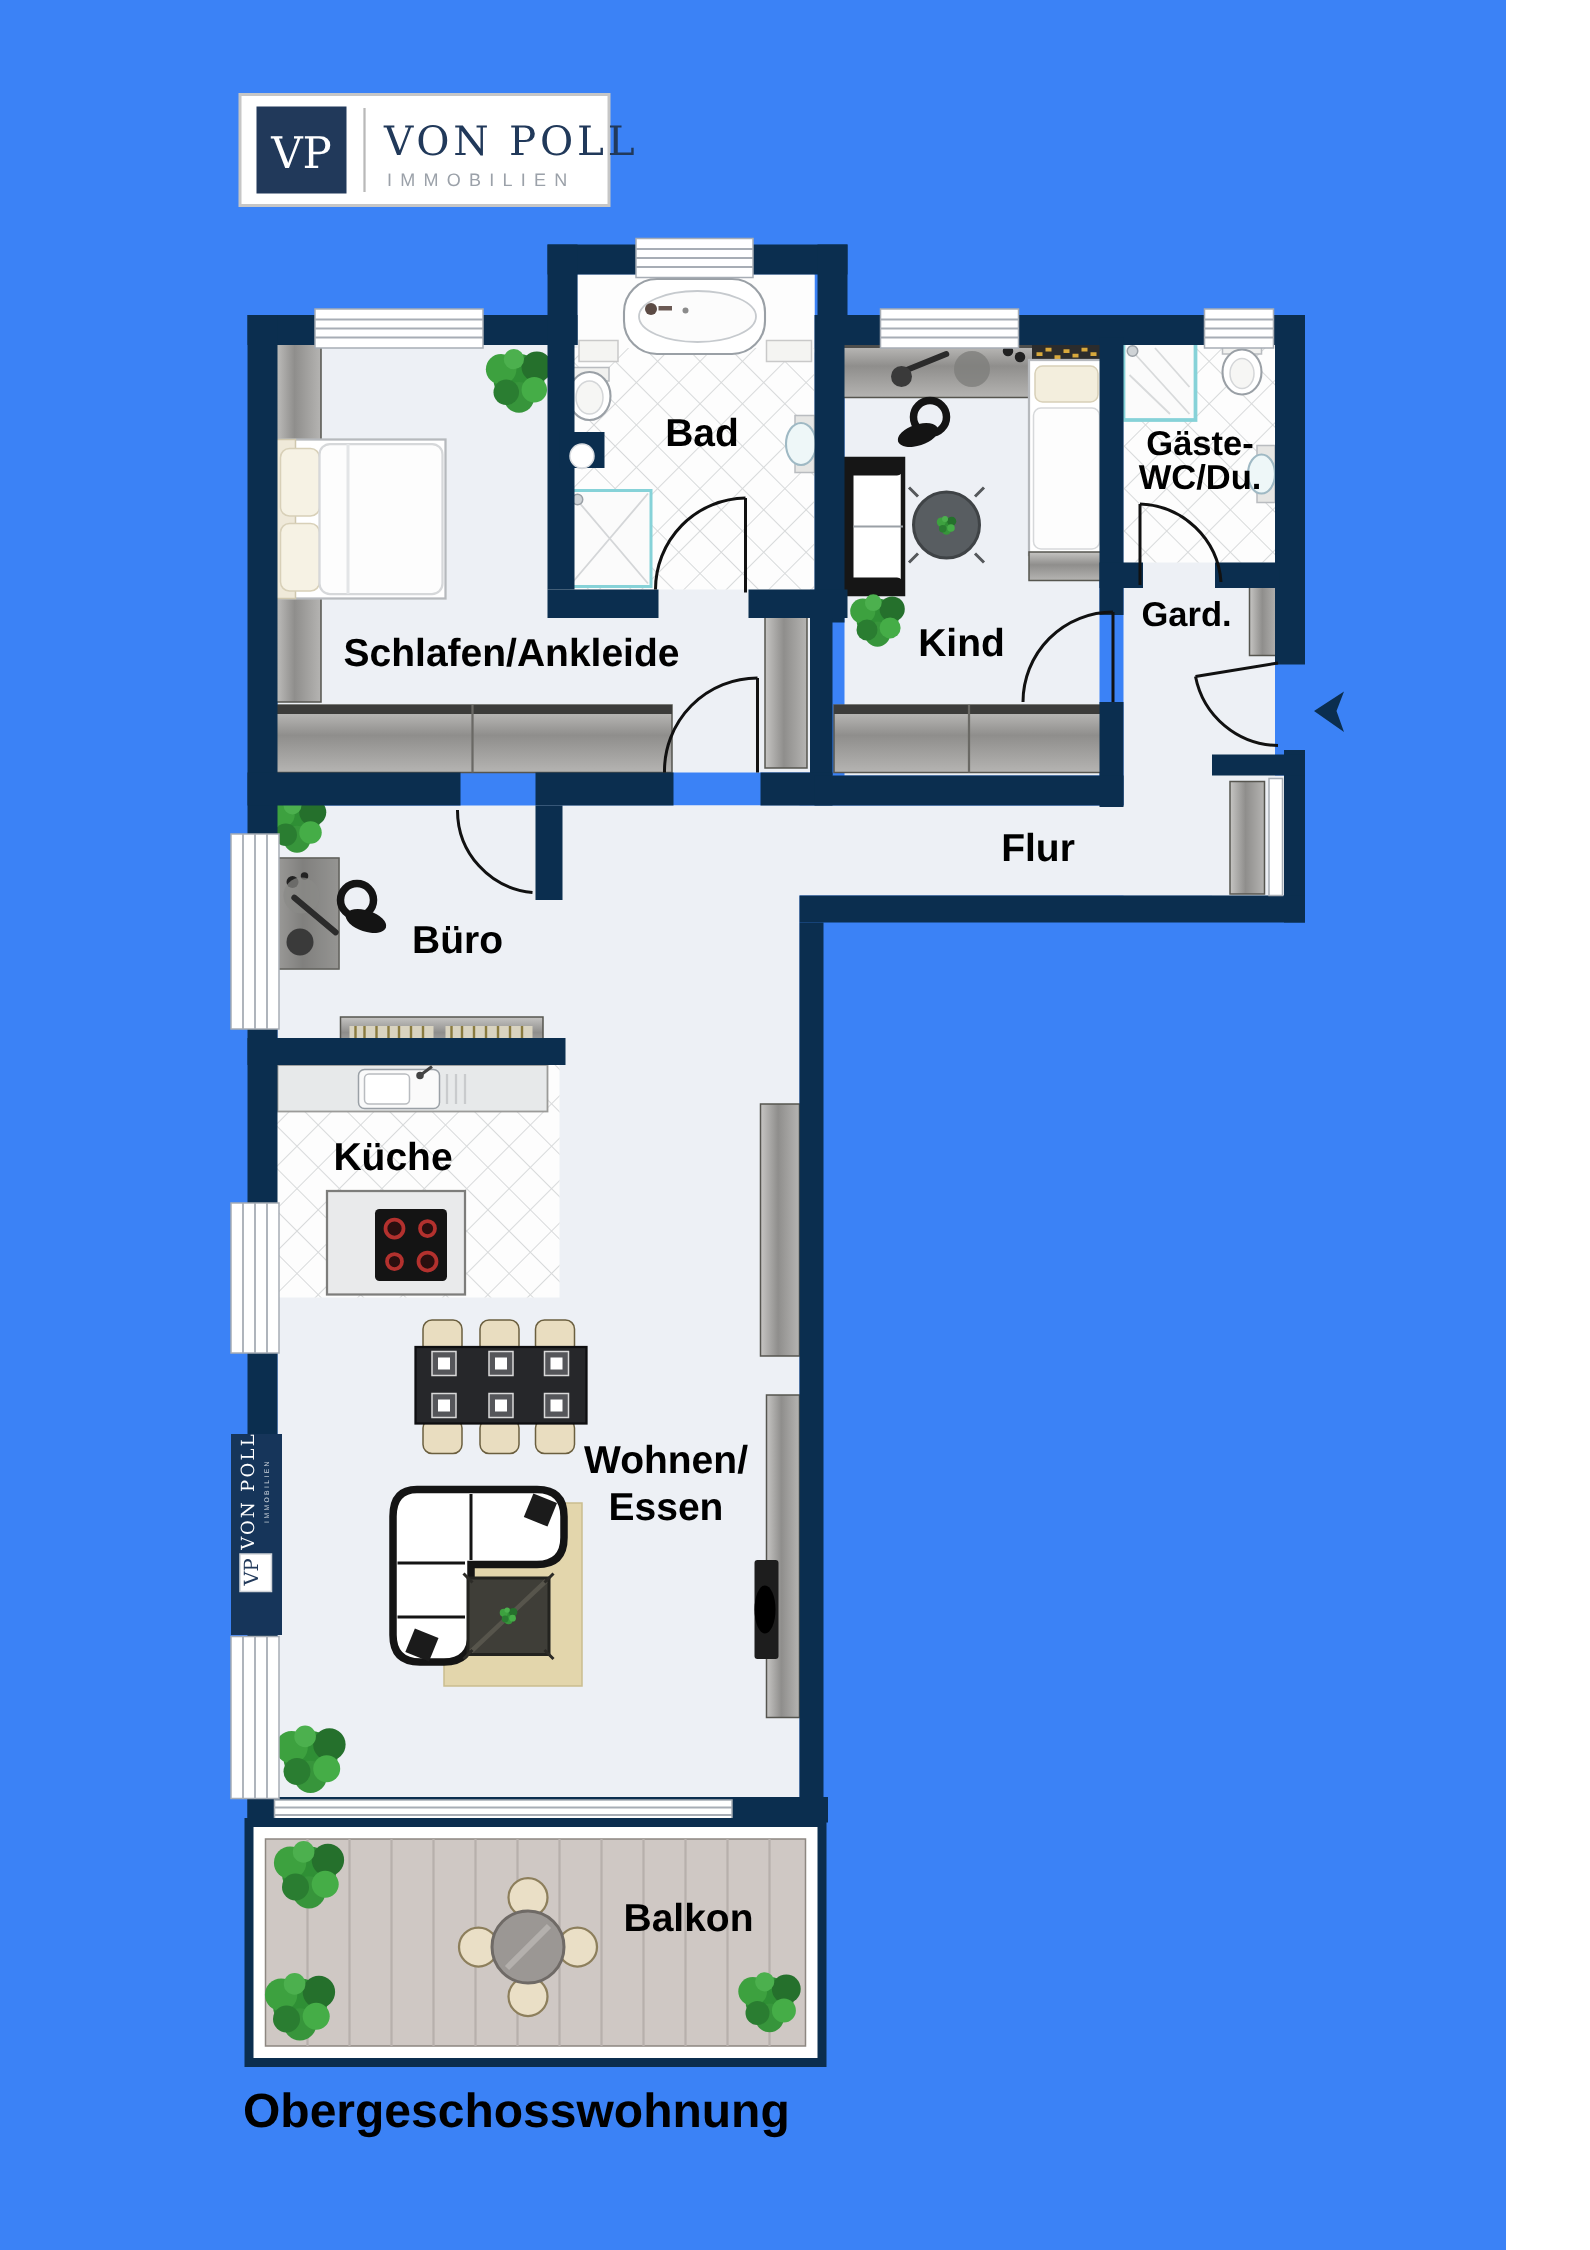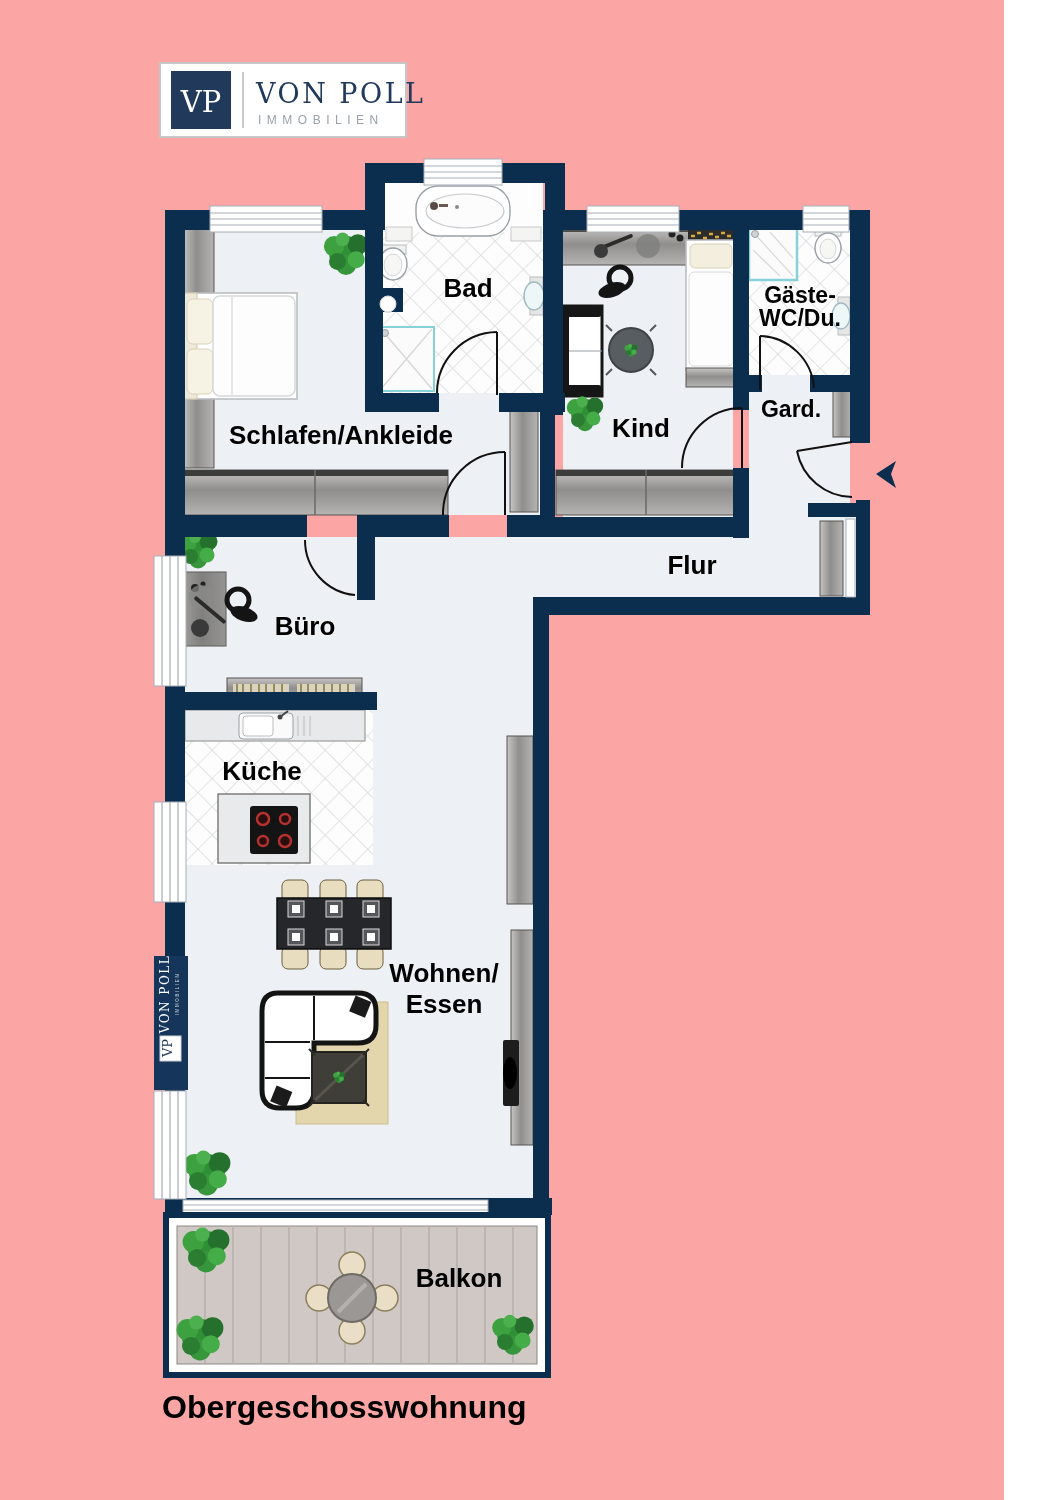--- a/index.html
+++ b/index.html
@@ -1,16 +1,16 @@
 <!DOCTYPE html>
 <html style="--wall: #0b2e4f; --floor: #edf0f5; --logo_navy: #21395a; --text_gray: #9ba1a9; --furniture_gray: #9c9b99; --deck_wood: #cfc8c4; --plant_green: #2f8f35; --rug_beige: #e3d6ac;"><head>
 <meta charset="utf-8">
 <style>
   html,body{margin:0;padding:0;background:#ffffff;}
-  .page{position:relative;width:1004px;height:1500px;background:#fca5a5;font-family:"Liberation Sans",sans-serif;}
+  .page{position:relative;width:1004px;height:1500px;background:#3b82f6;font-family:"Liberation Sans",sans-serif;}
   svg text{font-family:"Liberation Sans",sans-serif;}
   .wall{fill:var(--wall,#0b2e4f);}
   .floor{fill:var(--floor,#edf0f5);}
   .tile-bg{fill:#fdfdfd;}
   .tile-lines{fill:url(#lattice);}
   .win{fill:#ffffff;stroke:#a7adb5;stroke-width:1;}
   .winline{stroke:#a7adb5;stroke-width:1.2;fill:none;}
   .door{stroke:#111111;stroke-width:2;fill:none;}
   .cab{stroke:#56554f;stroke-width:1;}
   .lbl{font-weight:bold;font-size:26px;fill:#000;text-anchor:middle;}

